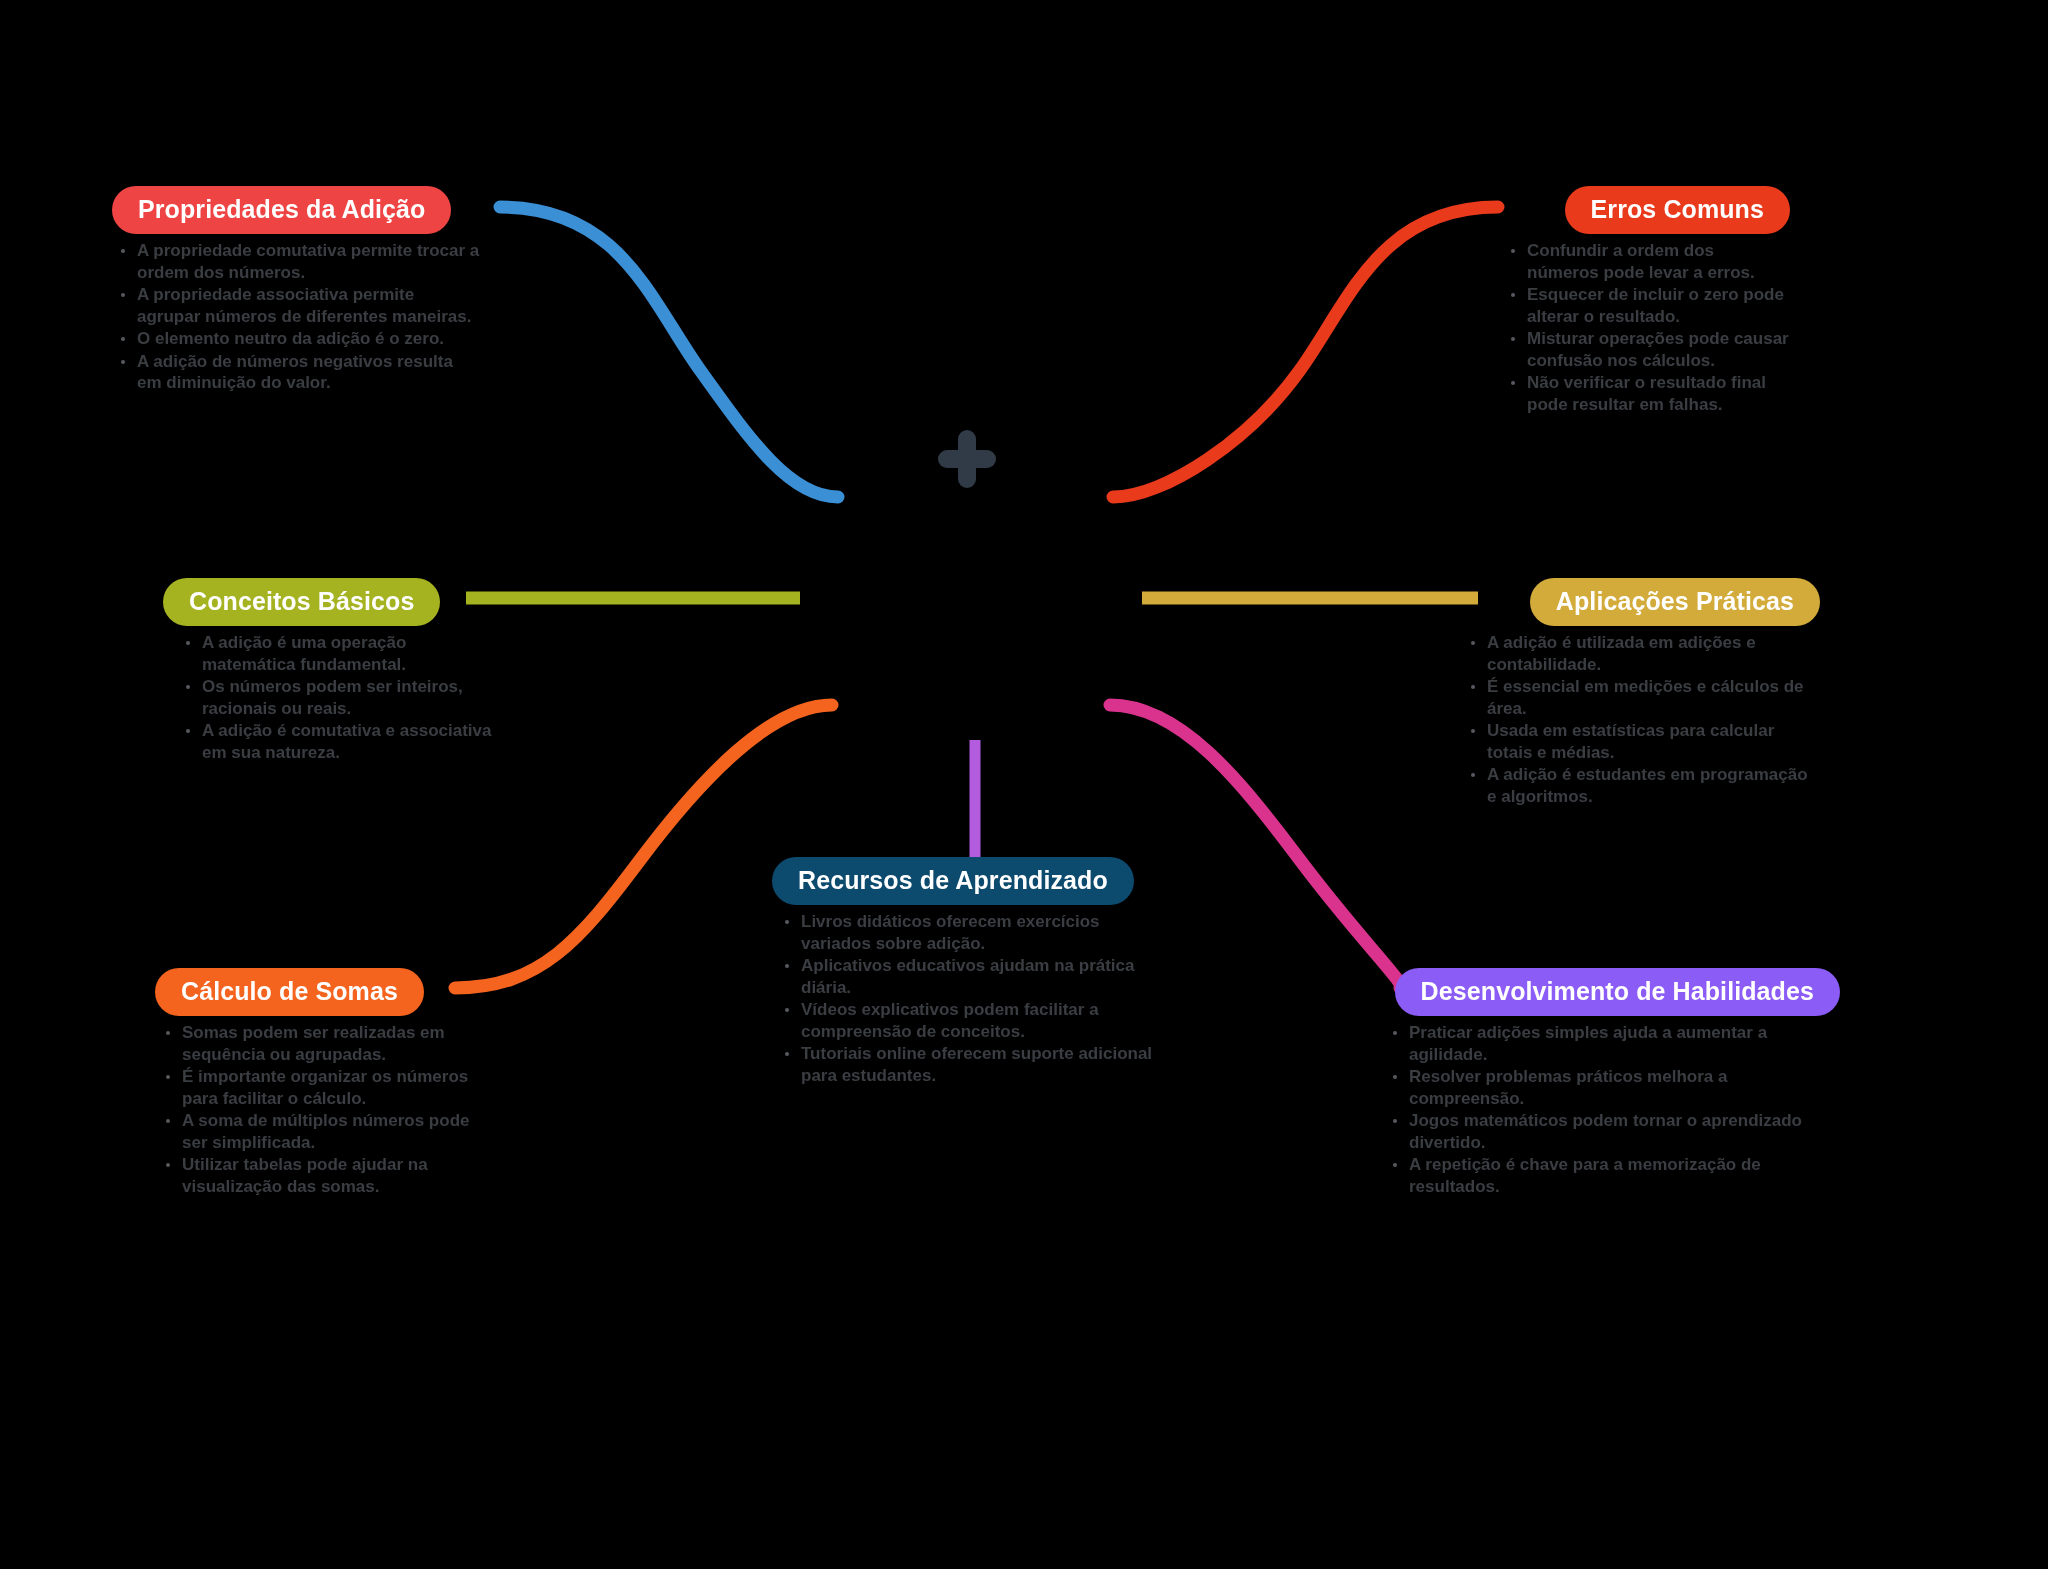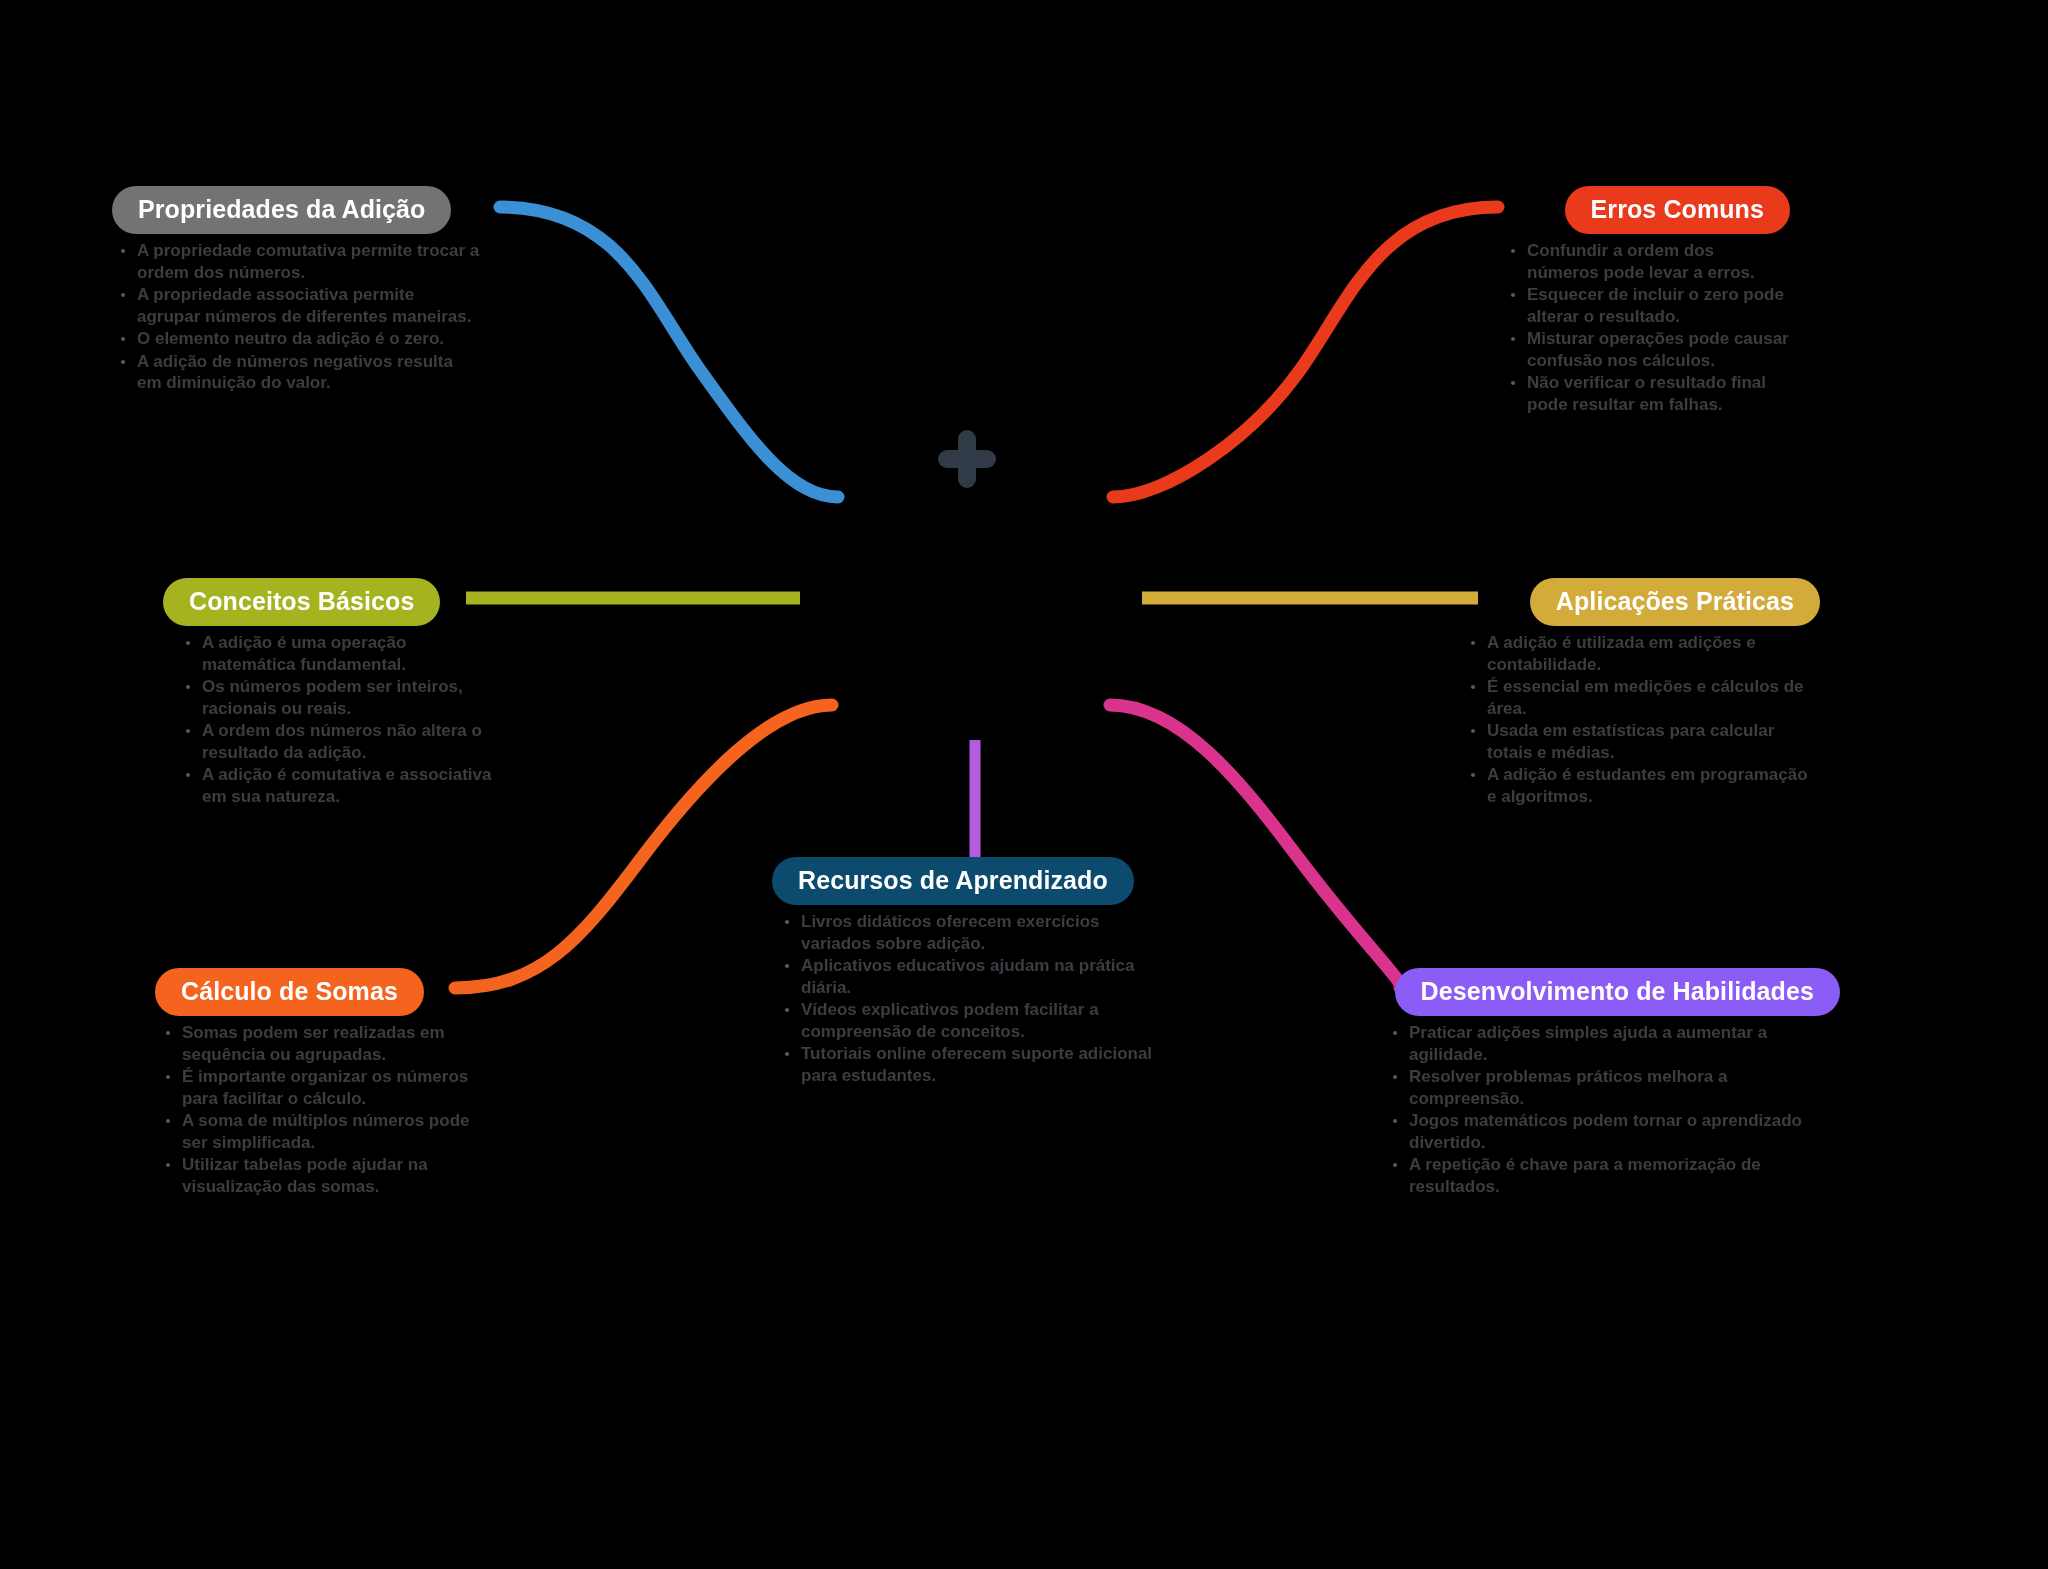--- a/index.html
+++ b/index.html
@@ -129,21 +129,21 @@
     <path d="M 1110 705 C 1180 705 1240 780 1300 860 C 1360 940 1410 988 1400 988" fill="none" stroke="#d9338e" stroke-width="13" stroke-linecap="round"></path>
   </svg>
 
   <div class="center-node">
     <div class="bar v" style="background: rgb(49, 59, 71);"></div>
     <div class="bar h" style="background: rgb(49, 59, 71);"></div>
   </div>
 
   <div class="branch left" id="branch-propriedades">
     <div class="pill-wrap">
-      <span class="pill" style="background: #737373; text-align: right;">Propriedades da Adição</span>
+      <span class="pill" style="background: #ef4444; text-align: right;">Propriedades da Adição</span>
     </div>
     <ul class="bullets">
       <li>A propriedade comutativa permite trocar a ordem dos números.</li>
       <li>A propriedade associativa permite agrupar números de diferentes maneiras.</li>
       <li>O elemento neutro da adição é o zero.</li>
       <li>A adição de números negativos resulta em diminuição do valor.</li>
     </ul>
   </div>
 
   <div class="branch right" id="branch-erros">
@@ -158,21 +158,20 @@
     </ul>
   </div>
 
   <div class="branch left" id="branch-conceitos">
     <div class="pill-wrap">
       <span class="pill" style="background: rgb(165, 179, 33);">Conceitos Básicos</span>
     </div>
     <ul class="bullets">
       <li>A adição é uma operação matemática fundamental.</li>
       <li>Os números podem ser inteiros, racionais ou reais.</li>
-      <li>A ordem dos números não altera o resultado da adição.</li>
       <li>A adição é comutativa e associativa em sua natureza.</li>
     </ul>
   </div>
 
   <div class="branch right" id="branch-aplicacoes">
     <div class="pill-wrap">
       <span class="pill" style="background: rgb(211, 171, 58);">Aplicações Práticas</span>
     </div>
     <ul class="bullets">
       <li>A adição é utilizada em adições e contabilidade.</li>

